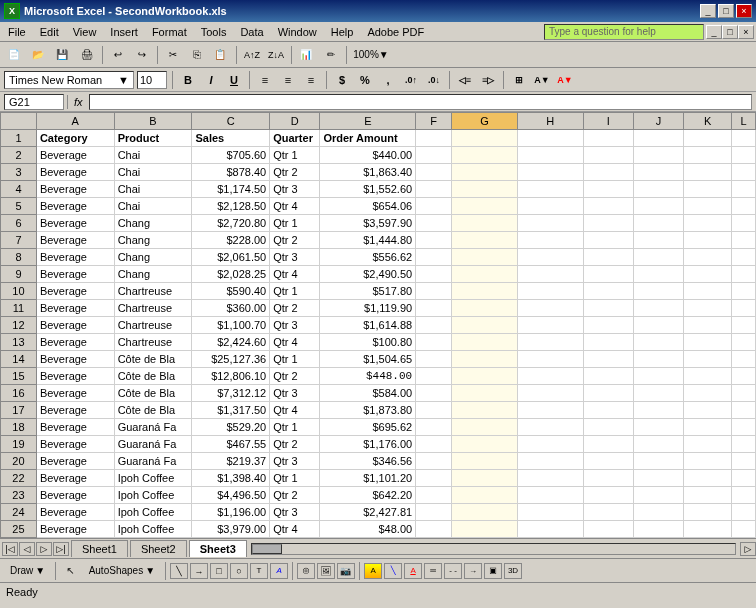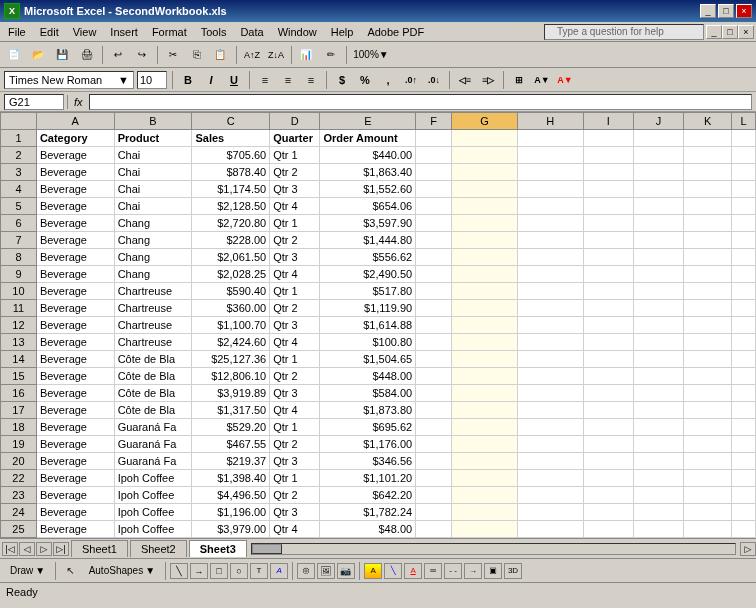--- a/index.html
+++ b/index.html
@@ -43,24 +43,24 @@
       display: flex;
       align-items: center;
     }
     .menu-right {
       margin-left: auto;
       display: flex;
       align-items: center;
     }
     .help-box {
       border: 1px inset #888;
-      background: #e5e5e5;
+      background: #bef264;
       height: 16px;
       width: 160px;
-      padding: 0 12px;
+      padding: 0 4px;
       font-size: 10px;
       color: #666;
       display: flex;
       align-items: center;
     }
 
     
     .toolbar {
       background: #d4d0c8;
       height: 26px;
@@ -609,34 +609,34 @@
           <td class="data-cell"></td>
           <td class="data-cell"></td>
           <td class="data-cell"></td>
         </tr>
         <tr>
           <th class="col-header row-header">15</th>
           <td class="data-cell">Beverage</td>
           <td class="data-cell">Côte de Bla</td>
           <td class="data-cell" style="text-align: right;">$12,806.10</td>
           <td class="data-cell" style="text-align: left;">Qtr 2</td>
-          <td class="data-cell" style="text-align: right;">$448.00</td>
+          <td class="data-cell" style="text-align: right; font-family: Liberation Mono, monospace;">$448.00</td>
           <td class="data-cell"></td>
           <td class="data-cell" style="background: rgb(255, 252, 232);"></td>
           <td class="data-cell"></td>
           <td class="data-cell"></td>
           <td class="data-cell"></td>
           <td class="data-cell"></td>
           <td class="data-cell"></td>
         </tr>
         <tr>
           <th class="col-header row-header">16</th>
           <td class="data-cell">Beverage</td>
           <td class="data-cell">Côte de Bla</td>
-          <td class="data-cell" style="text-align: right;">$3,919.89</td>
+          <td class="data-cell" style="text-align: right;">$7,312.12</td>
           <td class="data-cell" style="text-align: left;">Qtr 3</td>
           <td class="data-cell" style="text-align: right;">$584.00</td>
           <td class="data-cell"></td>
           <td class="data-cell" style="background: rgb(255, 252, 232);"></td>
           <td class="data-cell"></td>
           <td class="data-cell"></td>
           <td class="data-cell"></td>
           <td class="data-cell"></td>
           <td class="data-cell"></td>
         </tr>
@@ -729,21 +729,21 @@
           <td class="data-cell"></td>
           <td class="data-cell"></td>
           <td class="data-cell"></td>
         </tr>
         <tr>
           <th class="col-header row-header">24</th>
           <td class="data-cell">Beverage</td>
           <td class="data-cell">Ipoh Coffee</td>
           <td class="data-cell" style="text-align: right;">$1,196.00</td>
           <td class="data-cell" style="text-align: left;">Qtr 3</td>
-          <td class="data-cell" style="text-align: right;">$1,782.24</td>
+          <td class="data-cell" style="text-align: right;">$2,427.81</td>
           <td class="data-cell"></td>
           <td class="data-cell" style="background: rgb(255, 252, 232);"></td>
           <td class="data-cell"></td>
           <td class="data-cell"></td>
           <td class="data-cell"></td>
           <td class="data-cell"></td>
           <td class="data-cell"></td>
         </tr>
         <tr>
           <th class="col-header row-header">25</th>

